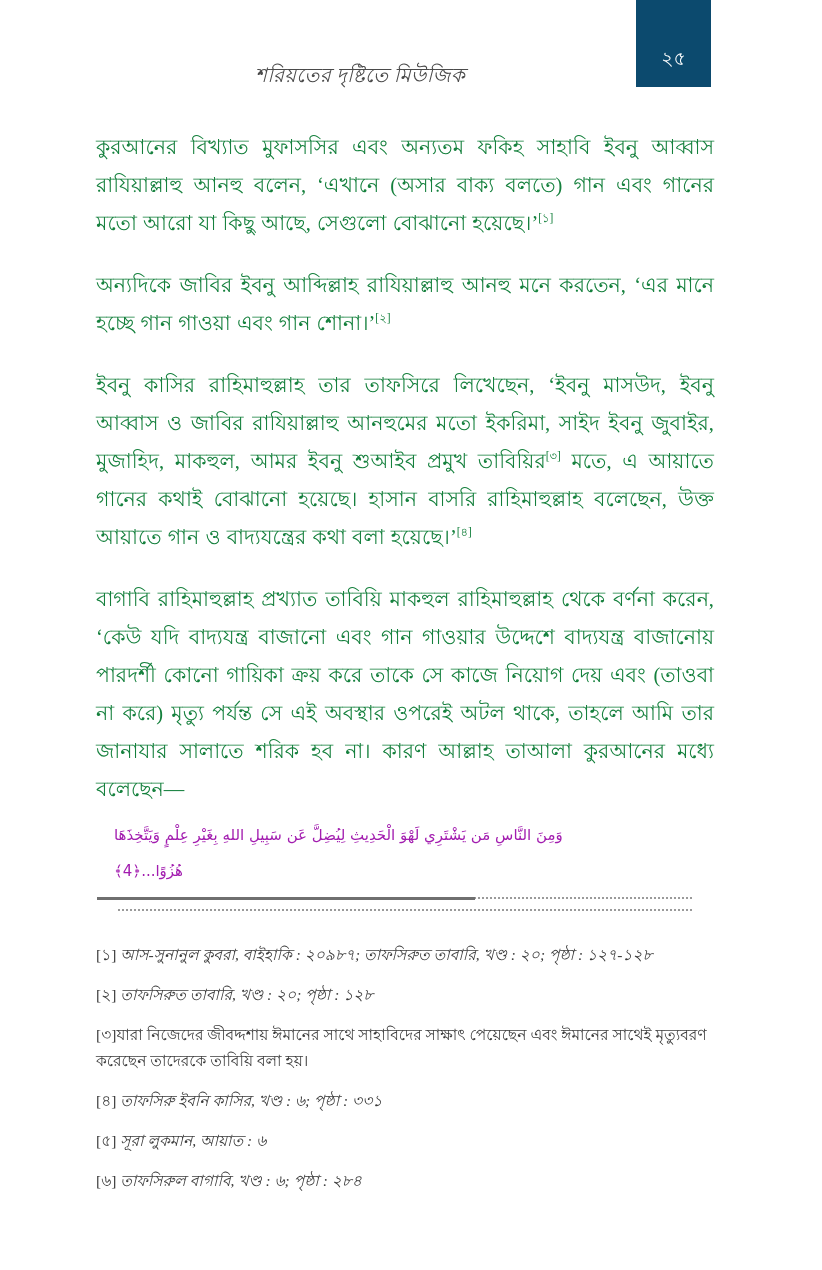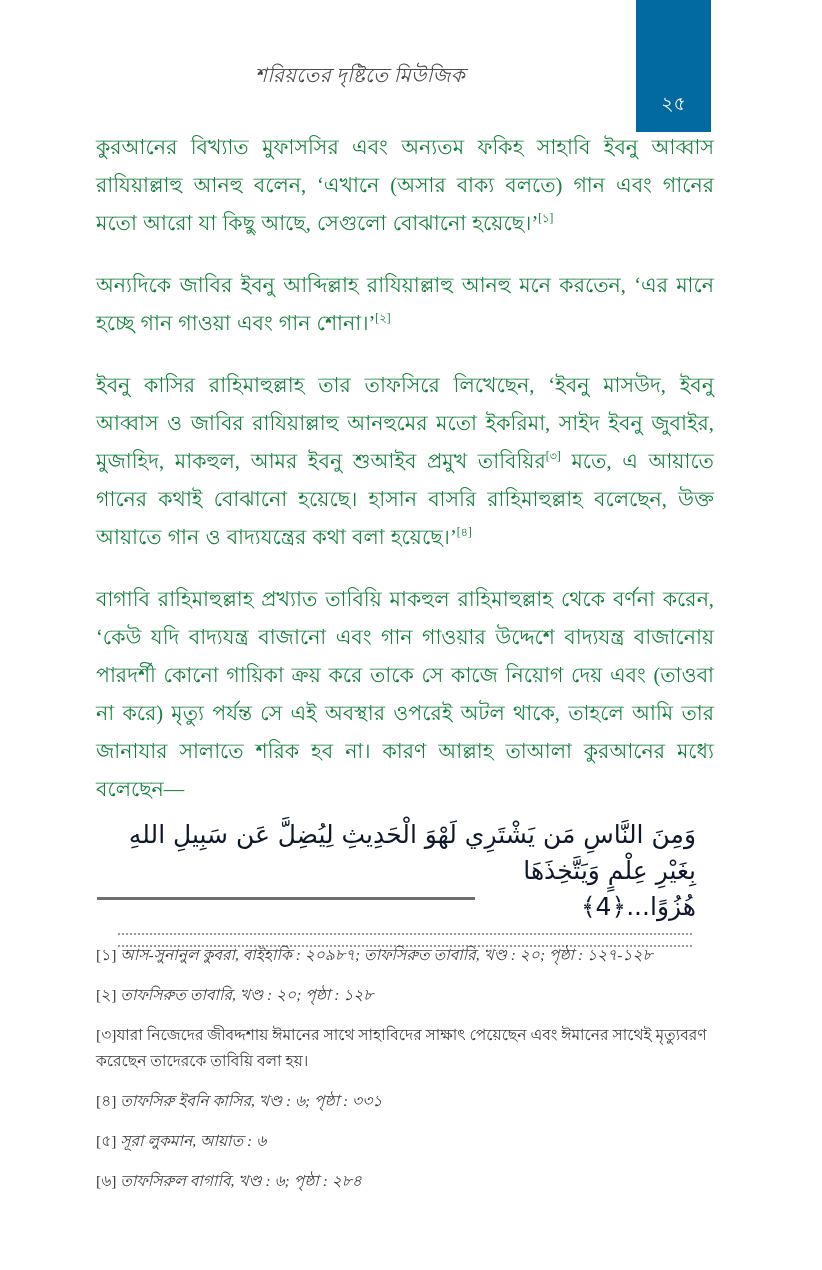--- a/index.html
+++ b/index.html
@@ -15,22 +15,22 @@
     overflow: hidden;
     font-family: "Liberation Serif", "DejaVu Serif", serif;
   }
 
   
   .page-number-box {
     position: absolute;
     left: 636px;
     top: 0px;
     width: 75px;
-    height: 132px;
-    background: #0369a1;
+    height: 87px;
+    background: #0c4a6e;
   }
   .page-number-text {
     position: absolute;
     left: 0;
     right: 0;
     bottom: 19px;
     text-align: center;
     color: #ffffff;
     font-size: 19px;
     line-height: 1;
@@ -70,25 +70,25 @@
     vertical-align: super;
     line-height: 0;
   }
 
   
   .quote-block {
     margin-top: 6px;
   }
   .arabic {
     direction: rtl;
-    text-align: right;
+    text-align: left;
     font-family: "DejaVu Sans", "Liberation Sans", sans-serif;
-    font-size: 25px;
+    font-size: 15px;
     line-height: 36px;
-    color: #0f172a;
+    color: #a21caf;
     padding: 0 18px;
     margin-bottom: 6px;
   }
   .dotted-rule {
     height: 0;
     border-top: 2px dotted #9a9a9a;
     margin: 8px 22px 10px 22px;
   }
   .translation {
     text-align: center;

